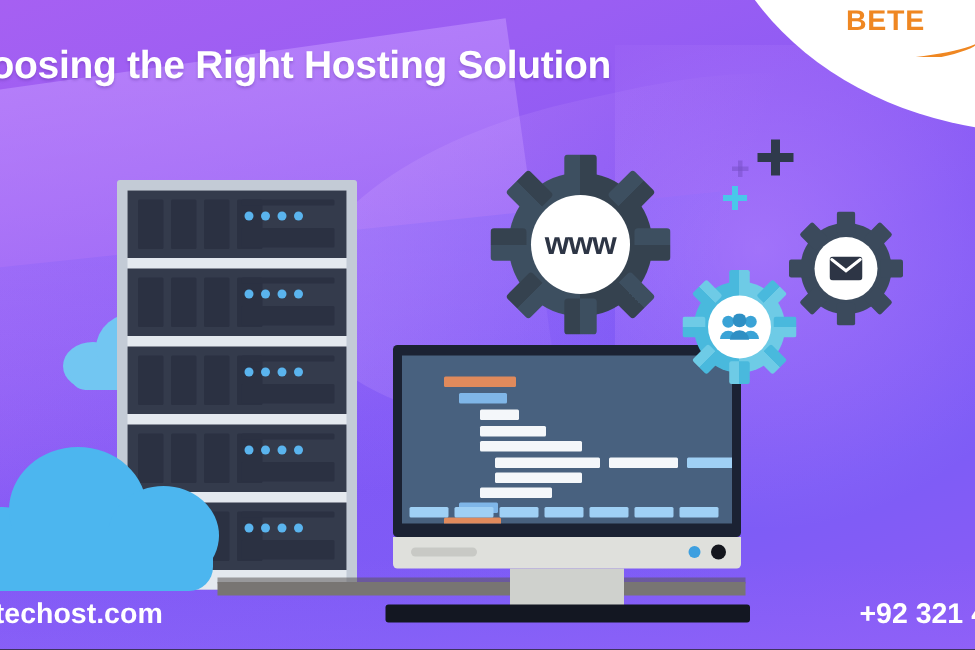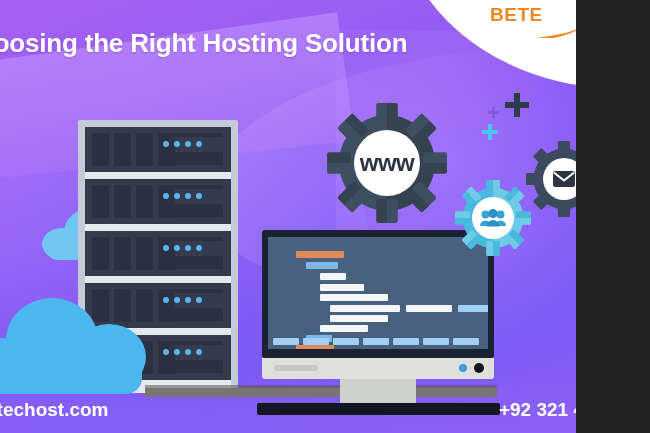--- a/index.html
+++ b/index.html
@@ -1,18 +1,18 @@
 <!DOCTYPE html>
 <html><head>
 <meta charset="utf-8">
 <style>
   html,body{margin:0;padding:0;background:#222;}
   #stage{
     position:relative;
-    width:576px;height:433px;
+    width:650px;height:433px;
     overflow:hidden;
     font-family:"Liberation Sans", sans-serif;
     background:linear-gradient(160deg,#a660f2 0%,#9a5ef3 22%,#8258f5 55%,#7d5cf6 78%,#8b5cf6 100%);
   }
 
   
   .wedge{position:absolute;pointer-events:none;}
   #wedge-light{
     left:-60px;top:40px;width:420px;height:300px;
     background:linear-gradient(180deg,rgba(196,150,255,.55),rgba(160,110,250,0));
@@ -179,21 +179,21 @@
   
   .gear{position:absolute;}
   .gear-body{position:absolute;left:0;top:0;width:100%;height:100%;}
   .gear-hub{
     position:absolute;border-radius:50%;background:#ffffff;
     display:flex;align-items:center;justify-content:center;
   }
   #gear-www{left:327px;top:103px;width:120px;height:120px;}
   #gear-www .gear-hub{left:27px;top:27px;width:66px;height:66px;}
   #www-text{
-    font-size:24px;font-weight:bold;color:#2d3545;letter-spacing:-.5px;
+    font-size:21px;font-weight:bold;color:#2d3545;letter-spacing:-.5px;
   }
   #gear-mail{left:526px;top:141px;width:76px;height:76px;}
   #gear-mail .gear-hub{left:17px;top:17px;width:42px;height:42px;}
   #gear-people{left:455px;top:180px;width:76px;height:76px;}
   #gear-people .gear-hub{left:17px;top:17px;width:42px;height:42px;}
 
   
   .plus{position:absolute;}
   .plus::before,.plus::after{content:"";position:absolute;background:currentColor;}
   #plus-big{left:505px;top:93px;width:24px;height:24px;color:#2f3a4c;}

